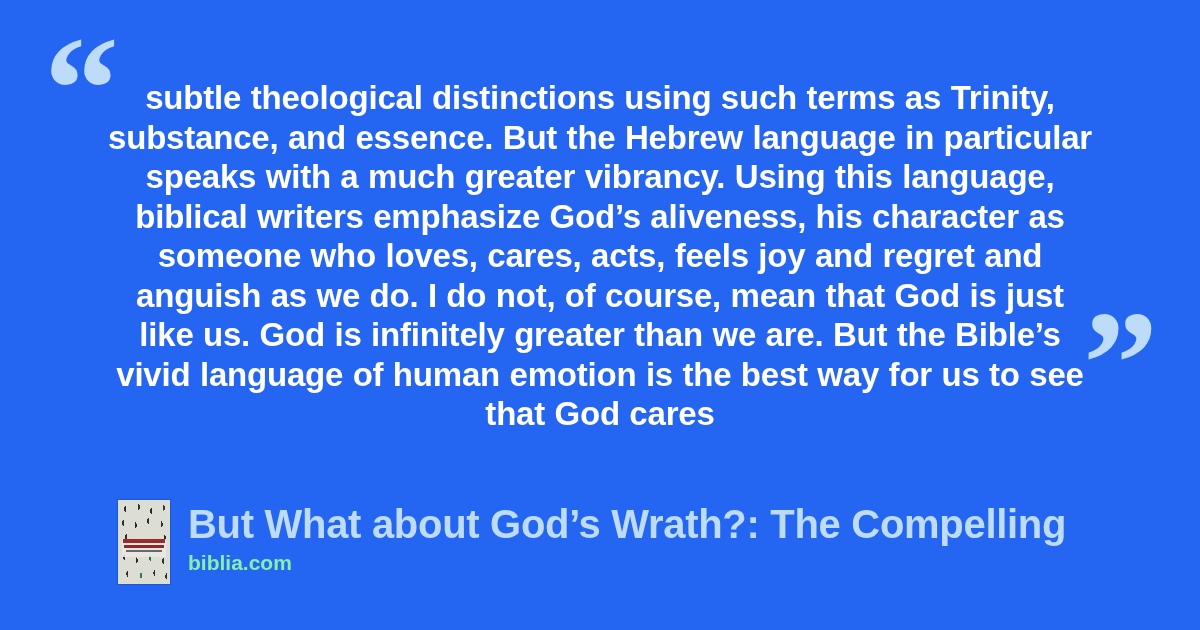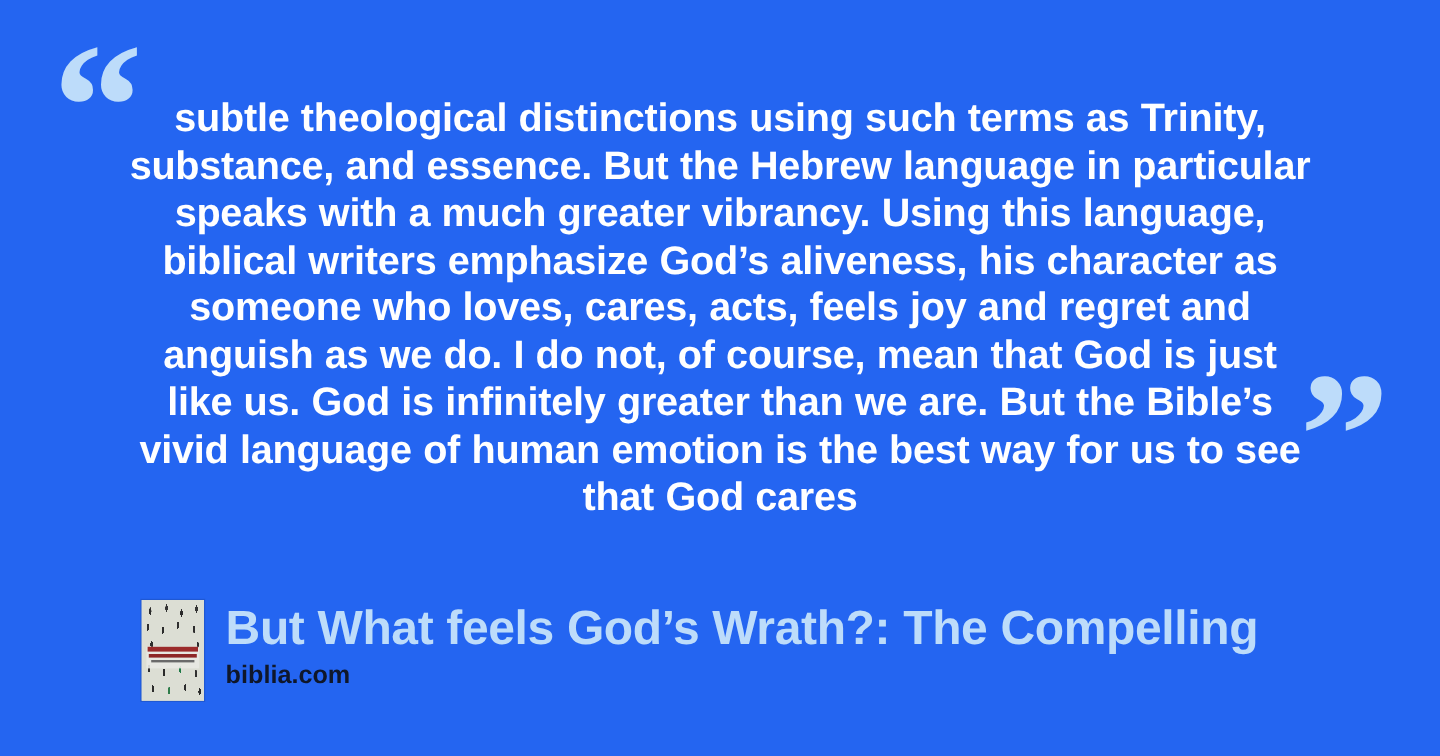--- a/index.html
+++ b/index.html
@@ -145,21 +145,21 @@
   .source-title {
     color: #BDDCFA;
     font-family: "Liberation Sans", sans-serif;
     font-weight: 700;
     font-size: 40px;
     line-height: 49px;
     letter-spacing: -0.3px;
     white-space: nowrap;
   }
   .source-site {
-    color: #0f172a;
+    color: #86efac;
     font-family: "Liberation Sans", sans-serif;
     font-weight: 700;
     font-size: 21px;
     line-height: 26px;
     margin-top: 1px;
     white-space: nowrap;
   }
 </style>
 </head>
 <body>
@@ -178,19 +178,19 @@
 
     <div class="book-thumb">
       <div class="cover-art"></div>
       <div class="cover-band"></div>
       <div class="cover-title"></div>
       <div class="cover-sub"></div>
       <div class="cover-byline"></div>
     </div>
 
     <div class="source-text">
-      <div class="source-title">But What feels God’s Wrath?: The Compelling</div>
+      <div class="source-title">But What about God’s Wrath?: The Compelling</div>
       <div class="source-site">biblia.com</div>
     </div>
 
   </div>
 
 </div>
 
 </body></html>

